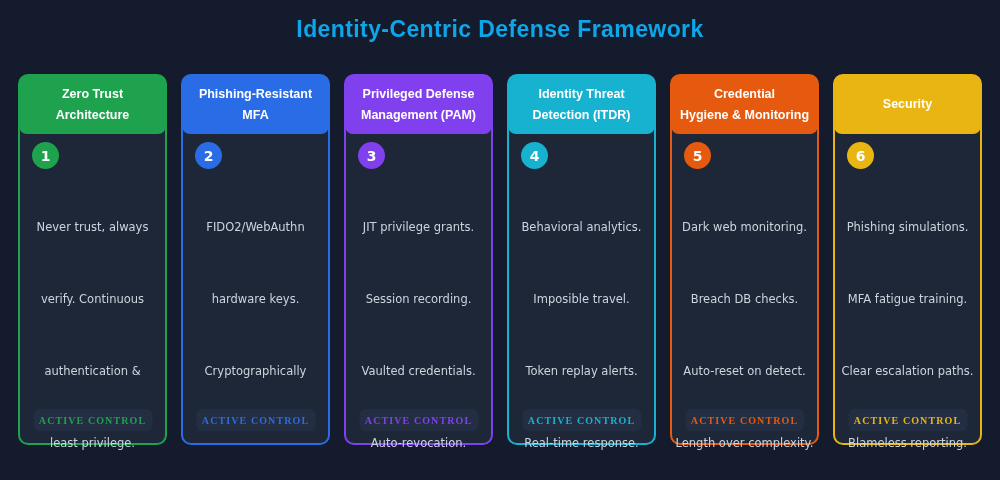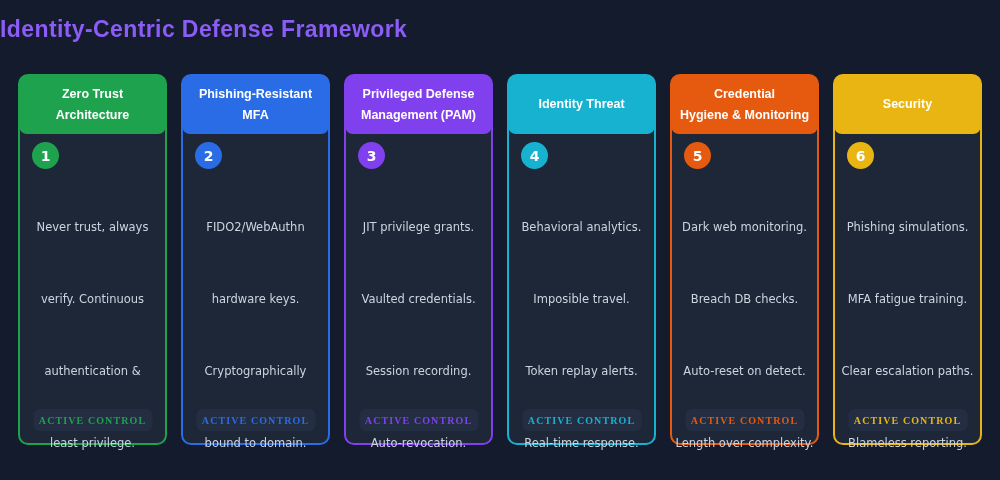--- a/index.html
+++ b/index.html
@@ -4,22 +4,22 @@
 <style>
   * { margin: 0; padding: 0; box-sizing: border-box; }
   html, body { width: 1000px; height: 480px; }
   body {
     background: #131b2c;
     font-family: "DejaVu Sans", sans-serif;
     overflow: hidden;
   }
   .page-title {
     margin-top: 16px;
-    text-align: left;
-    color: #8b5cf6;
+    text-align: center;
+    color: #0ea5e9;
     font-family: "Liberation Sans", sans-serif;
     font-size: 23px;
     font-weight: bold;
     letter-spacing: 0.4px;
   }
   .cards-row {
     display: flex;
     gap: 14px;
     padding: 8px 18px;
     margin-top: 23px;
@@ -119,43 +119,43 @@
   <div class="card" style="--accent: #2a6ce5;">
     <div class="card-header">
       <span class="title-line">Phishing-Resistant</span>
       <span class="title-line">MFA</span>
     </div>
     <div class="step-circle">2</div>
     <div class="body-lines">
       <div class="body-line">FIDO2/WebAuthn</div>
       <div class="body-line">hardware keys.</div>
       <div class="body-line">Cryptographically</div>
-      <div class="body-line">bound to domain.</div>
     </div>
     <div class="active-badge">ACTIVE CONTROL</div>
   </div>
 
   <div class="card" style="--accent: #8140ee;">
     <div class="card-header">
       <span class="title-line">Privileged Defense</span>
       <span class="title-line">Management (PAM)</span>
     </div>
     <div class="step-circle">3</div>
     <div class="body-lines">
       <div class="body-line">JIT privilege grants.</div>
+      <div class="body-line">Session recording.</div>
       <div class="body-line">Vaulted credentials.</div>
-      <div class="body-line">Session recording.</div>
       <div class="body-line">Auto-revocation.</div>
     </div>
     <div class="active-badge">ACTIVE CONTROL</div>
   </div>
 
   <div class="card" style="--accent: #16b2d0;">
     <div class="card-header">
       <span class="title-line">Identity Threat</span>
+      <span class="title-line">Detection (ITDR)</span>
     </div>
     <div class="step-circle">4</div>
     <div class="body-lines">
       <div class="body-line">Behavioral analytics.</div>
       <div class="body-line">Imposible travel.</div>
       <div class="body-line">Token replay alerts.</div>
       <div class="body-line">Real-time response.</div>
     </div>
     <div class="active-badge">ACTIVE CONTROL</div>
   </div>

